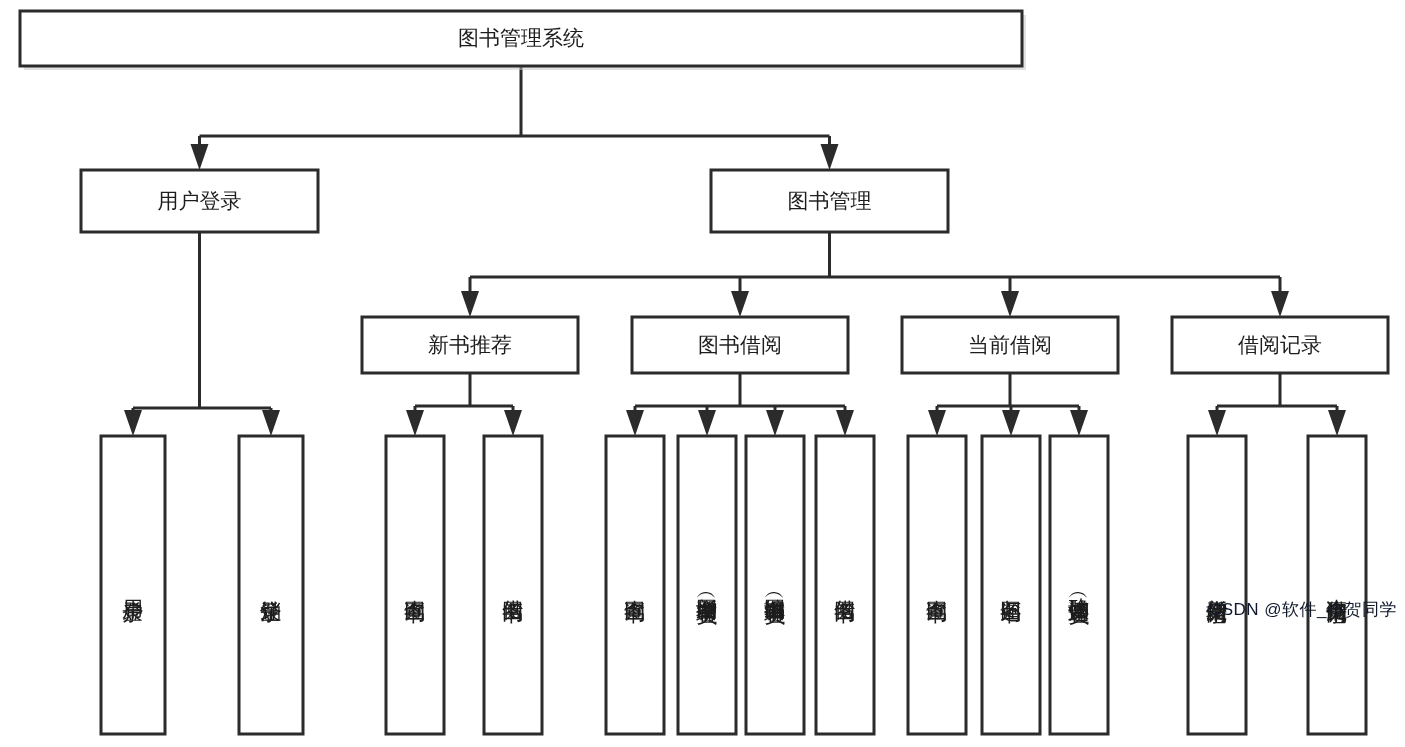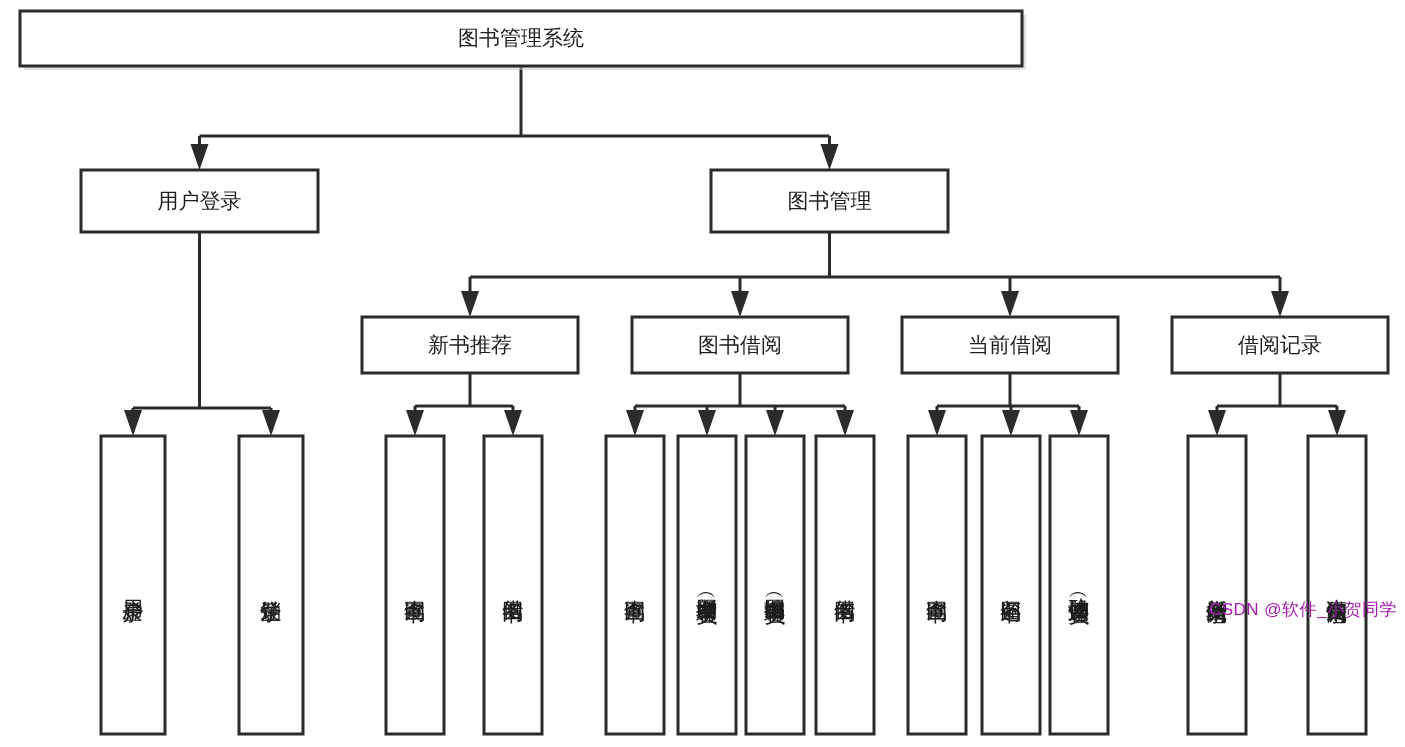--- a/index.html
+++ b/index.html
@@ -69,21 +69,21 @@
   .arrow-head {
     fill: #2b2b2b;
     stroke: none;
   }
   #watermark {
     position: absolute;
     right: 8px;
     bottom: 6px;
     font-family: "Liberation Sans", "DejaVu Sans", sans-serif;
     font-size: 17px;
-    color: #a21caf;
+    color: #0f172a;
     letter-spacing: 0.5px;
     white-space: nowrap;
     pointer-events: none;
   }
 </style>
 </head>
 <body>
 
 <div id="diagram-root">
   <svg id="tree-svg" viewBox="0 0 1405 747">

